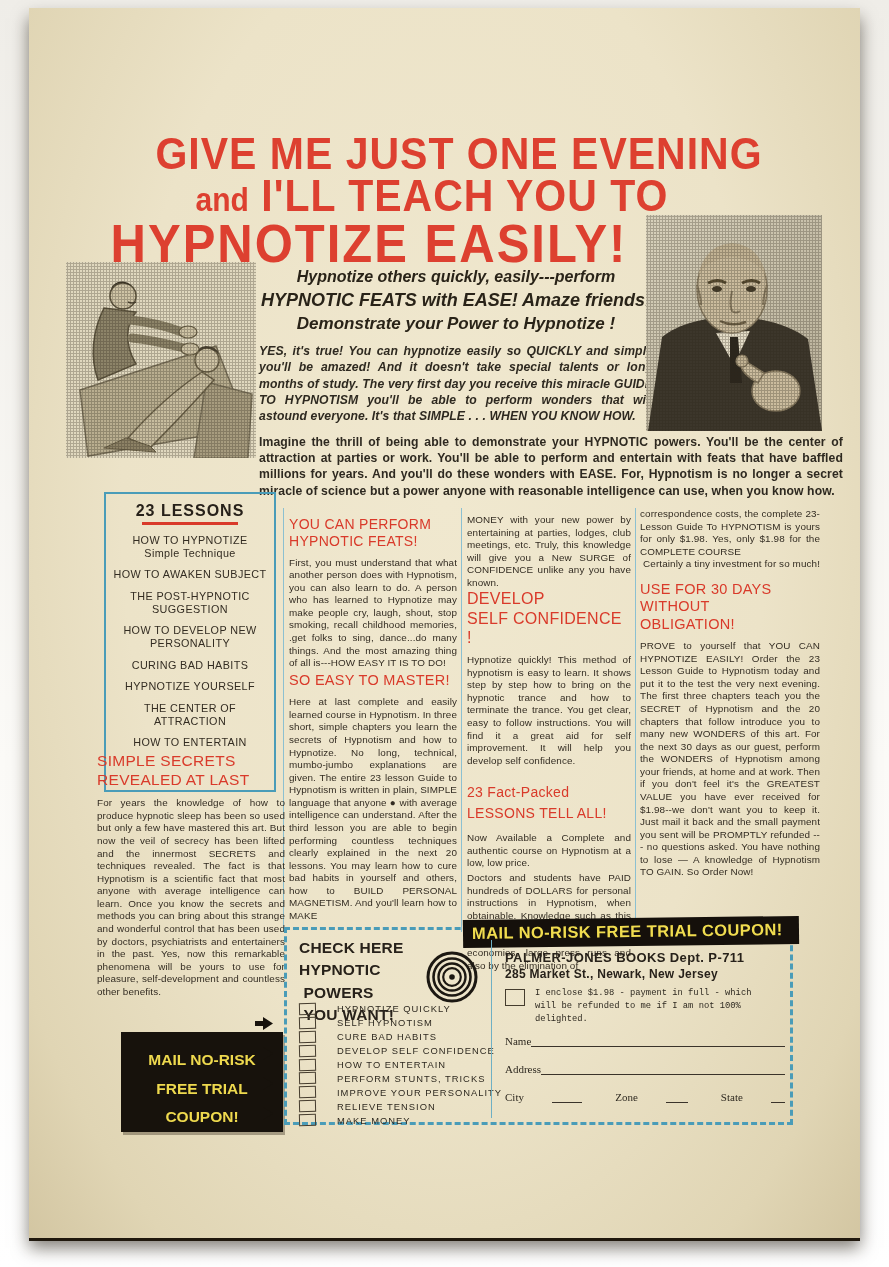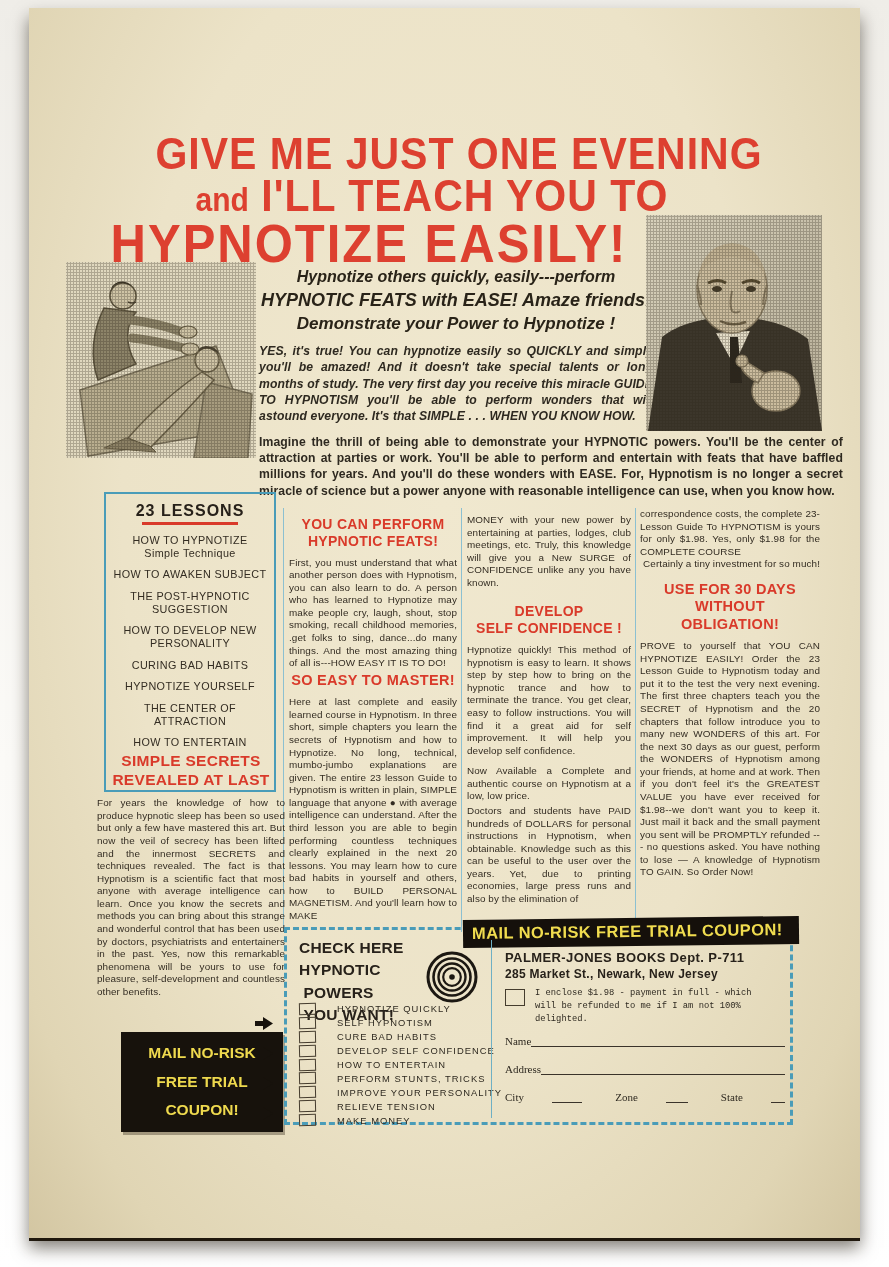--- a/index.html
+++ b/index.html
@@ -27,27 +27,27 @@
   
   .photo{overflow:hidden;}
   .halftone{position:absolute;inset:0;background-image:radial-gradient(rgba(45,38,25,.28) 1px, transparent 1.25px);background-size:3px 3px;pointer-events:none;}
 
   
   .lessonsbox{border:2px solid #4a9cb8;text-align:center;padding-top:8px;box-sizing:border-box;}
   .lessonstitle{font-weight:700;font-size:16px;color:#27211a;letter-spacing:1px;}
   .lessonsrule{width:96px;height:3px;background:#d93a2a;margin:2px auto 9px auto;}
   .lessonitem{font-size:10.8px;color:#332c22;line-height:1.2;letter-spacing:.4px;white-space:pre-line;margin-bottom:8.5px;}
 
-  .redhead{font-weight:700;text-align:center;color:#d93a2a;line-height:1.2;white-space:pre-line;letter-spacing:.3px;}
+  .redhead{font-weight:400;text-align:left;color:#d93a2a;line-height:1.2;white-space:pre-line;letter-spacing:.3px;}
   .bodycopy{font-size:9.9px;line-height:1.27;color:#332c22;text-align:justify;letter-spacing:.1px;}
 
   .vrule{border-left:1.5px solid #8cc0d1;width:0;}
 
   
-  .blackbox{background:#17120c;color:#eed94e;text-align:center;font-weight:700;font-size:15.5px;line-height:1.85;white-space:pre-line;padding-top:7px;box-sizing:border-box;box-shadow:2px 3px 0 rgba(40,30,15,.35);}
+  .blackbox{background:#17120c;color:#eed94e;text-align:center;font-weight:700;font-size:15.5px;line-height:1.85;white-space:pre-line;padding-top:14px;box-sizing:border-box;box-shadow:2px 3px 0 rgba(40,30,15,.35);}
   .arrow{width:22px;height:15px;}
 
   
   .coupon{border:3px dashed #4a9cb8;box-sizing:border-box;}
   .banner{background:#15100b;color:#f0dc4f;font-weight:700;font-size:16.5px;letter-spacing:.4px;padding:4px 9px 5px 9px;transform:rotate(-.7deg);white-space:nowrap;}
   .checktitle{font-weight:700;font-size:15.5px;color:#27211a;line-height:1.45;white-space:pre-wrap;letter-spacing:.2px;}
   .chkrow{display:flex;align-items:center;gap:21px;height:13.9px;}
   .cb{width:15px;height:10px;border:1.6px solid #453c2e;flex:0 0 auto;transform:rotate(-1.5deg);}
   .chklabel{font-size:9.4px;color:#2e2920;letter-spacing:1px;white-space:nowrap;}
   .company{font-weight:700;font-size:13px;color:#27211a;letter-spacing:.4px;}
@@ -174,23 +174,25 @@
     <div class="abs" style="left:260px;top:508px;width:168px;">
       <div class="redhead" style="font-size:14px;">YOU CAN PERFORM
 HYPNOTIC FEATS!</div>
       <div class="bodycopy" style="margin-top:7px;">First, you must understand that what another person does with Hypnotism, you can also learn to do. A person who has learned to Hypnotize may make people cry, laugh, shout, stop smoking, recall childhood memories, .get folks to sing, dance...do many things. And the most amazing thing of all is---HOW EASY IT IS TO DO!</div>
       <div class="redhead" style="font-size:14.5px;margin-top:2px;">SO EASY TO MASTER!</div>
       <div class="bodycopy" style="margin-top:7px;">Here at last complete and easily learned course in Hypnotism. In three short, simple chapters you learn the secrets of Hypnotism and how to Hypnotize. No long, technical, mumbo-jumbo explanations are given. The entire 23 lesson Guide to Hypnotism is written in plain, SIMPLE language that anyone ● with average intelligence can understand. After the third lesson you are able to begin performing countless techniques clearly explained in the next 20 lessons. You may learn how to cure bad habits in yourself and others, how to BUILD PERSONAL MAGNETISM. And you'll learn how to MAKE</div>
     </div>
 
     <div class="abs" style="left:438px;top:506px;width:164px;">
       <div class="bodycopy">MONEY with your new power by entertaining at parties, lodges, club meetings, etc. Truly, this knowledge will give you a New SURGE of CONFIDENCE unlike any you have known.</div>
-      <div class="redhead" style="font-size:14px;margin-top:14px;">DEVELOP
+      <div class="redhead" style="font-size:16px;">DEVELOP
 SELF CONFIDENCE !</div>
       <div class="bodycopy" style="margin-top:7px;">Hypnotize quickly! This method of hypnotism is easy to learn. It shows step by step how to bring on the hypnotic trance and how to terminate the trance. You get clear, easy to follow instructions. You will find it a great aid for self improvement. It will help you develop self confidence.</div>
+      <div class="redhead" style="font-size:14px;margin-top:15px;line-height:1.5;">23 Fact-Packed
+LESSONS TELL ALL!</div>
       <div class="bodycopy" style="margin-top:8px;">Now Available a Complete and authentic course on Hypnotism at a low, low price.</div>
       <div class="bodycopy" style="margin-top:2px;">Doctors and students have PAID hundreds of DOLLARS for personal instructions in Hypnotism, when obtainable. Knowledge such as this can be useful to the user over the years. Yet, due to printing economies, large press runs and also by the elimination of</div>
     </div>
 
     <div class="abs" style="left:611px;top:500px;width:180px;">
       <div class="bodycopy">correspondence costs, the complete 23-Lesson Guide To HYPNOTISM is yours for only $1.98. Yes, only $1.98 for the COMPLETE COURSE</div>
       <div class="bodycopy" style="text-align:right;">Certainly a tiny investment for so much!</div>
       <div class="redhead" style="font-size:14.5px;margin-top:10px;">USE FOR 30 DAYS
 WITHOUT
 OBLIGATION!</div>

